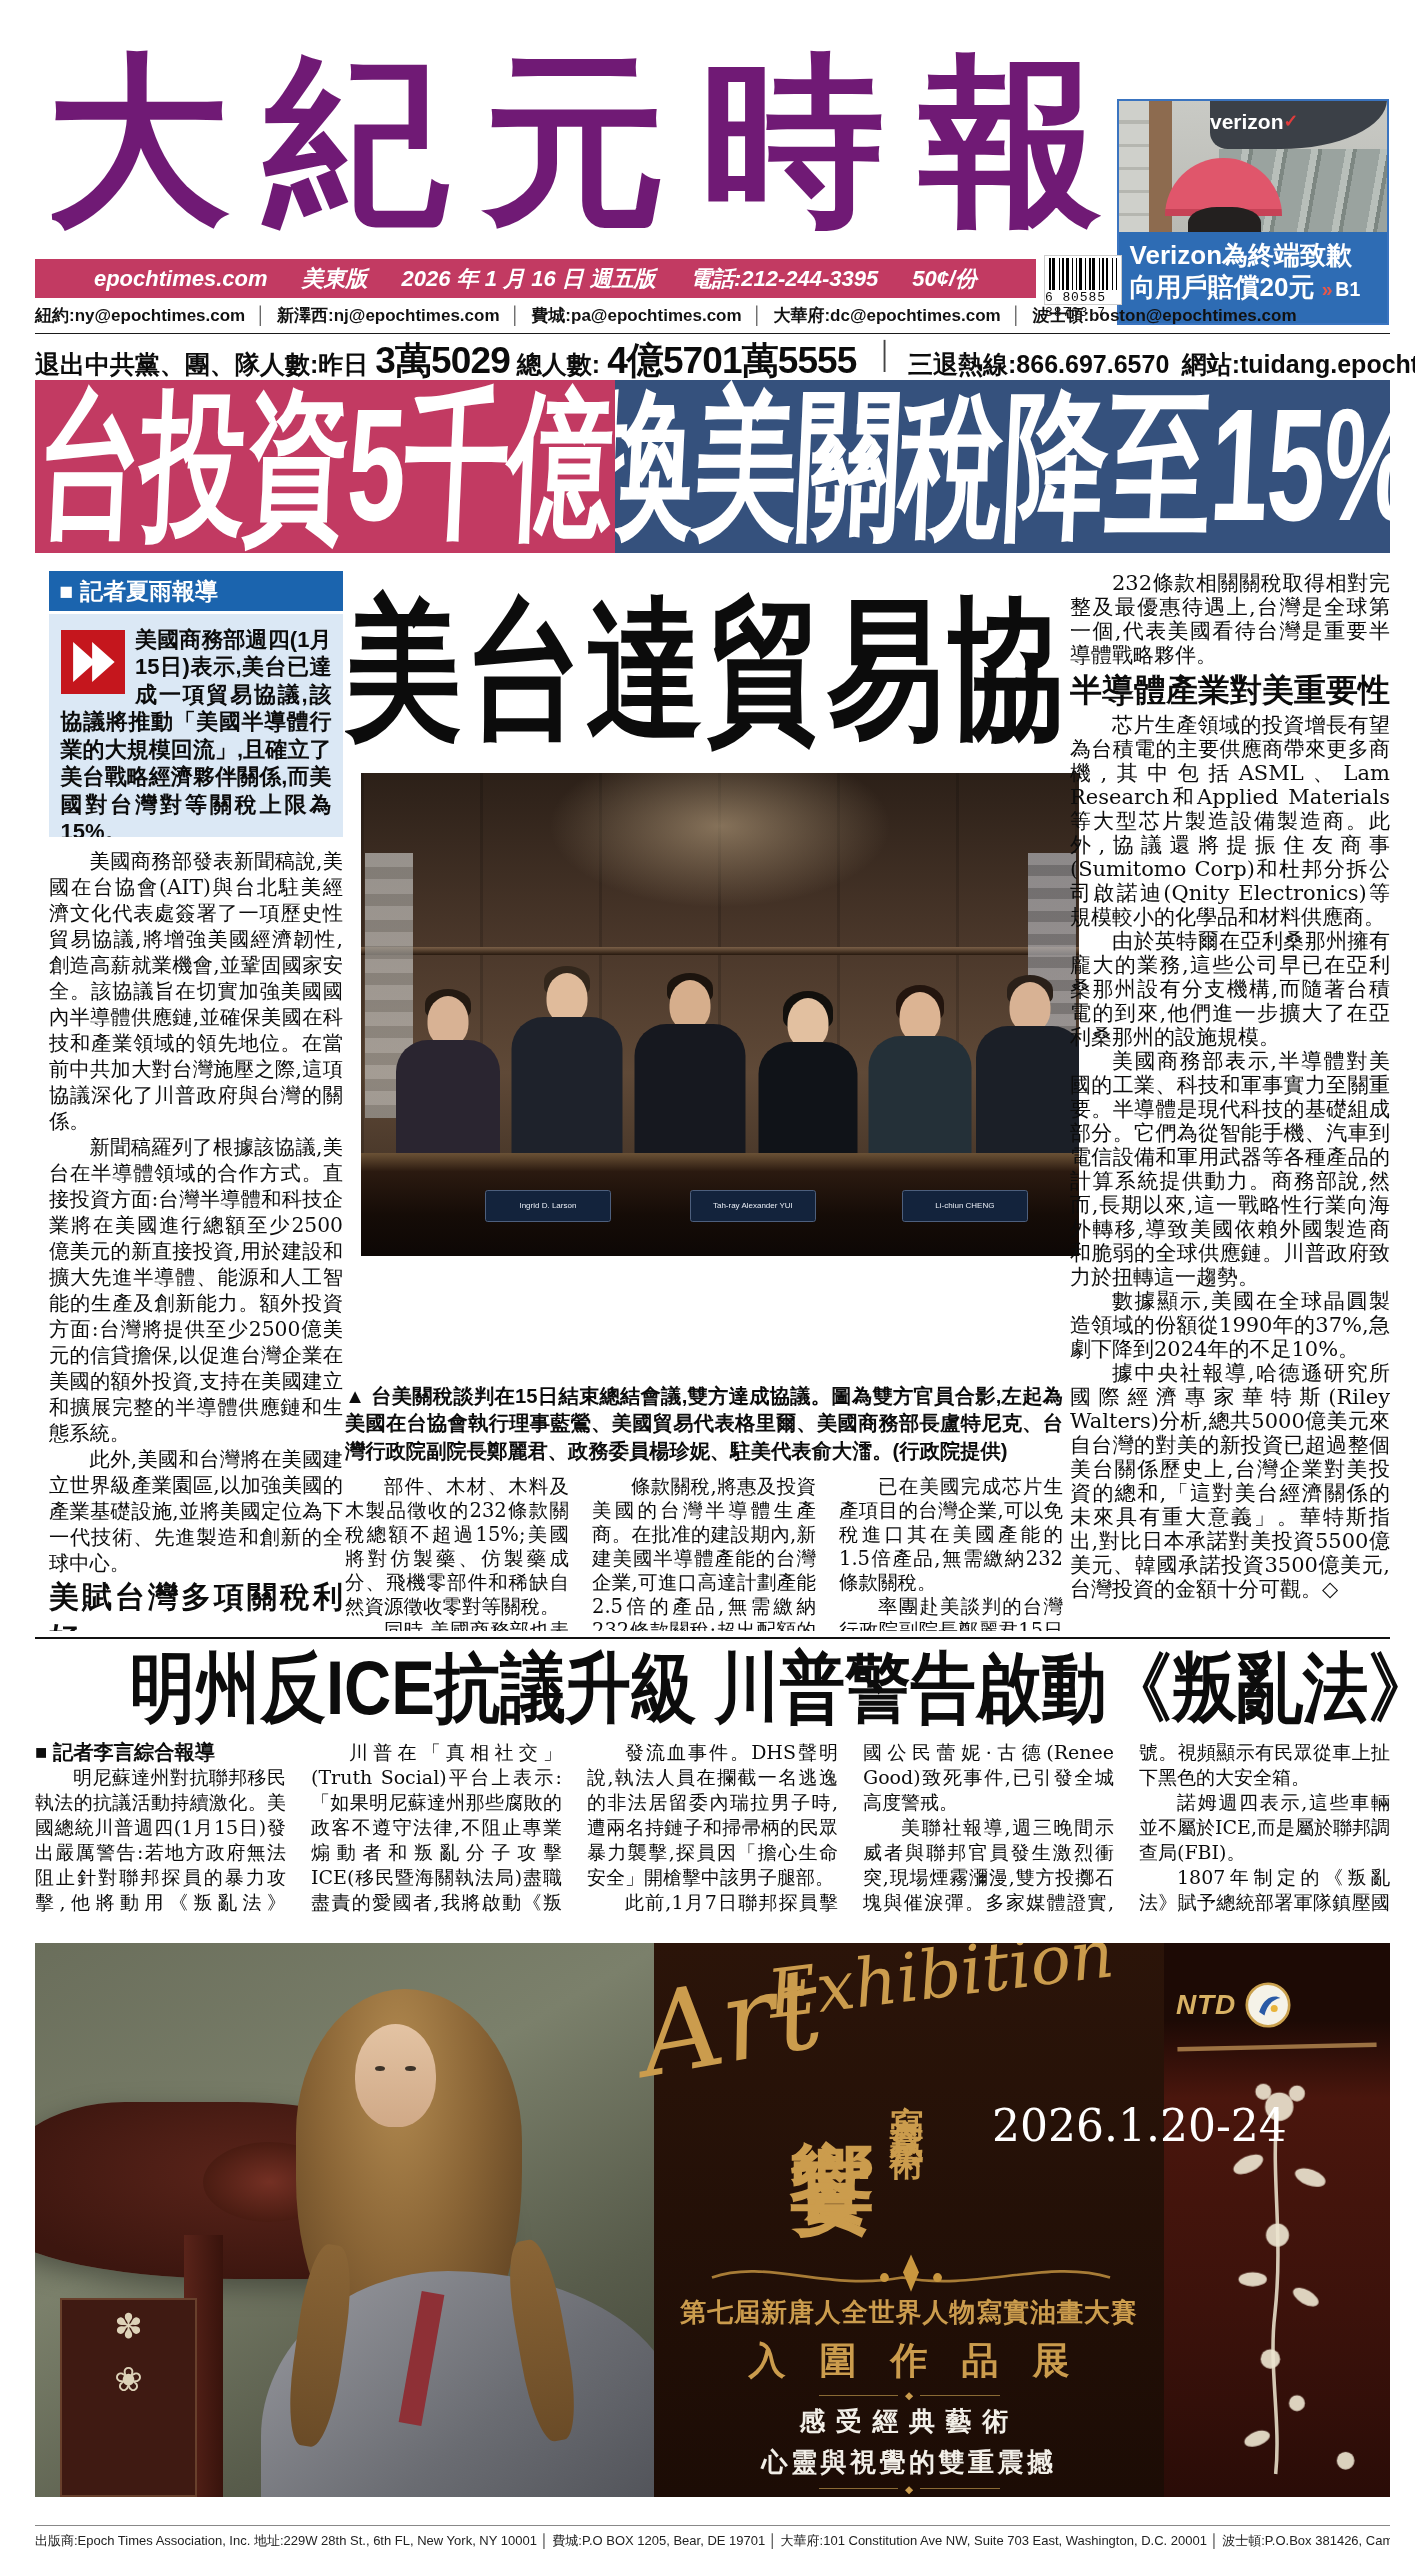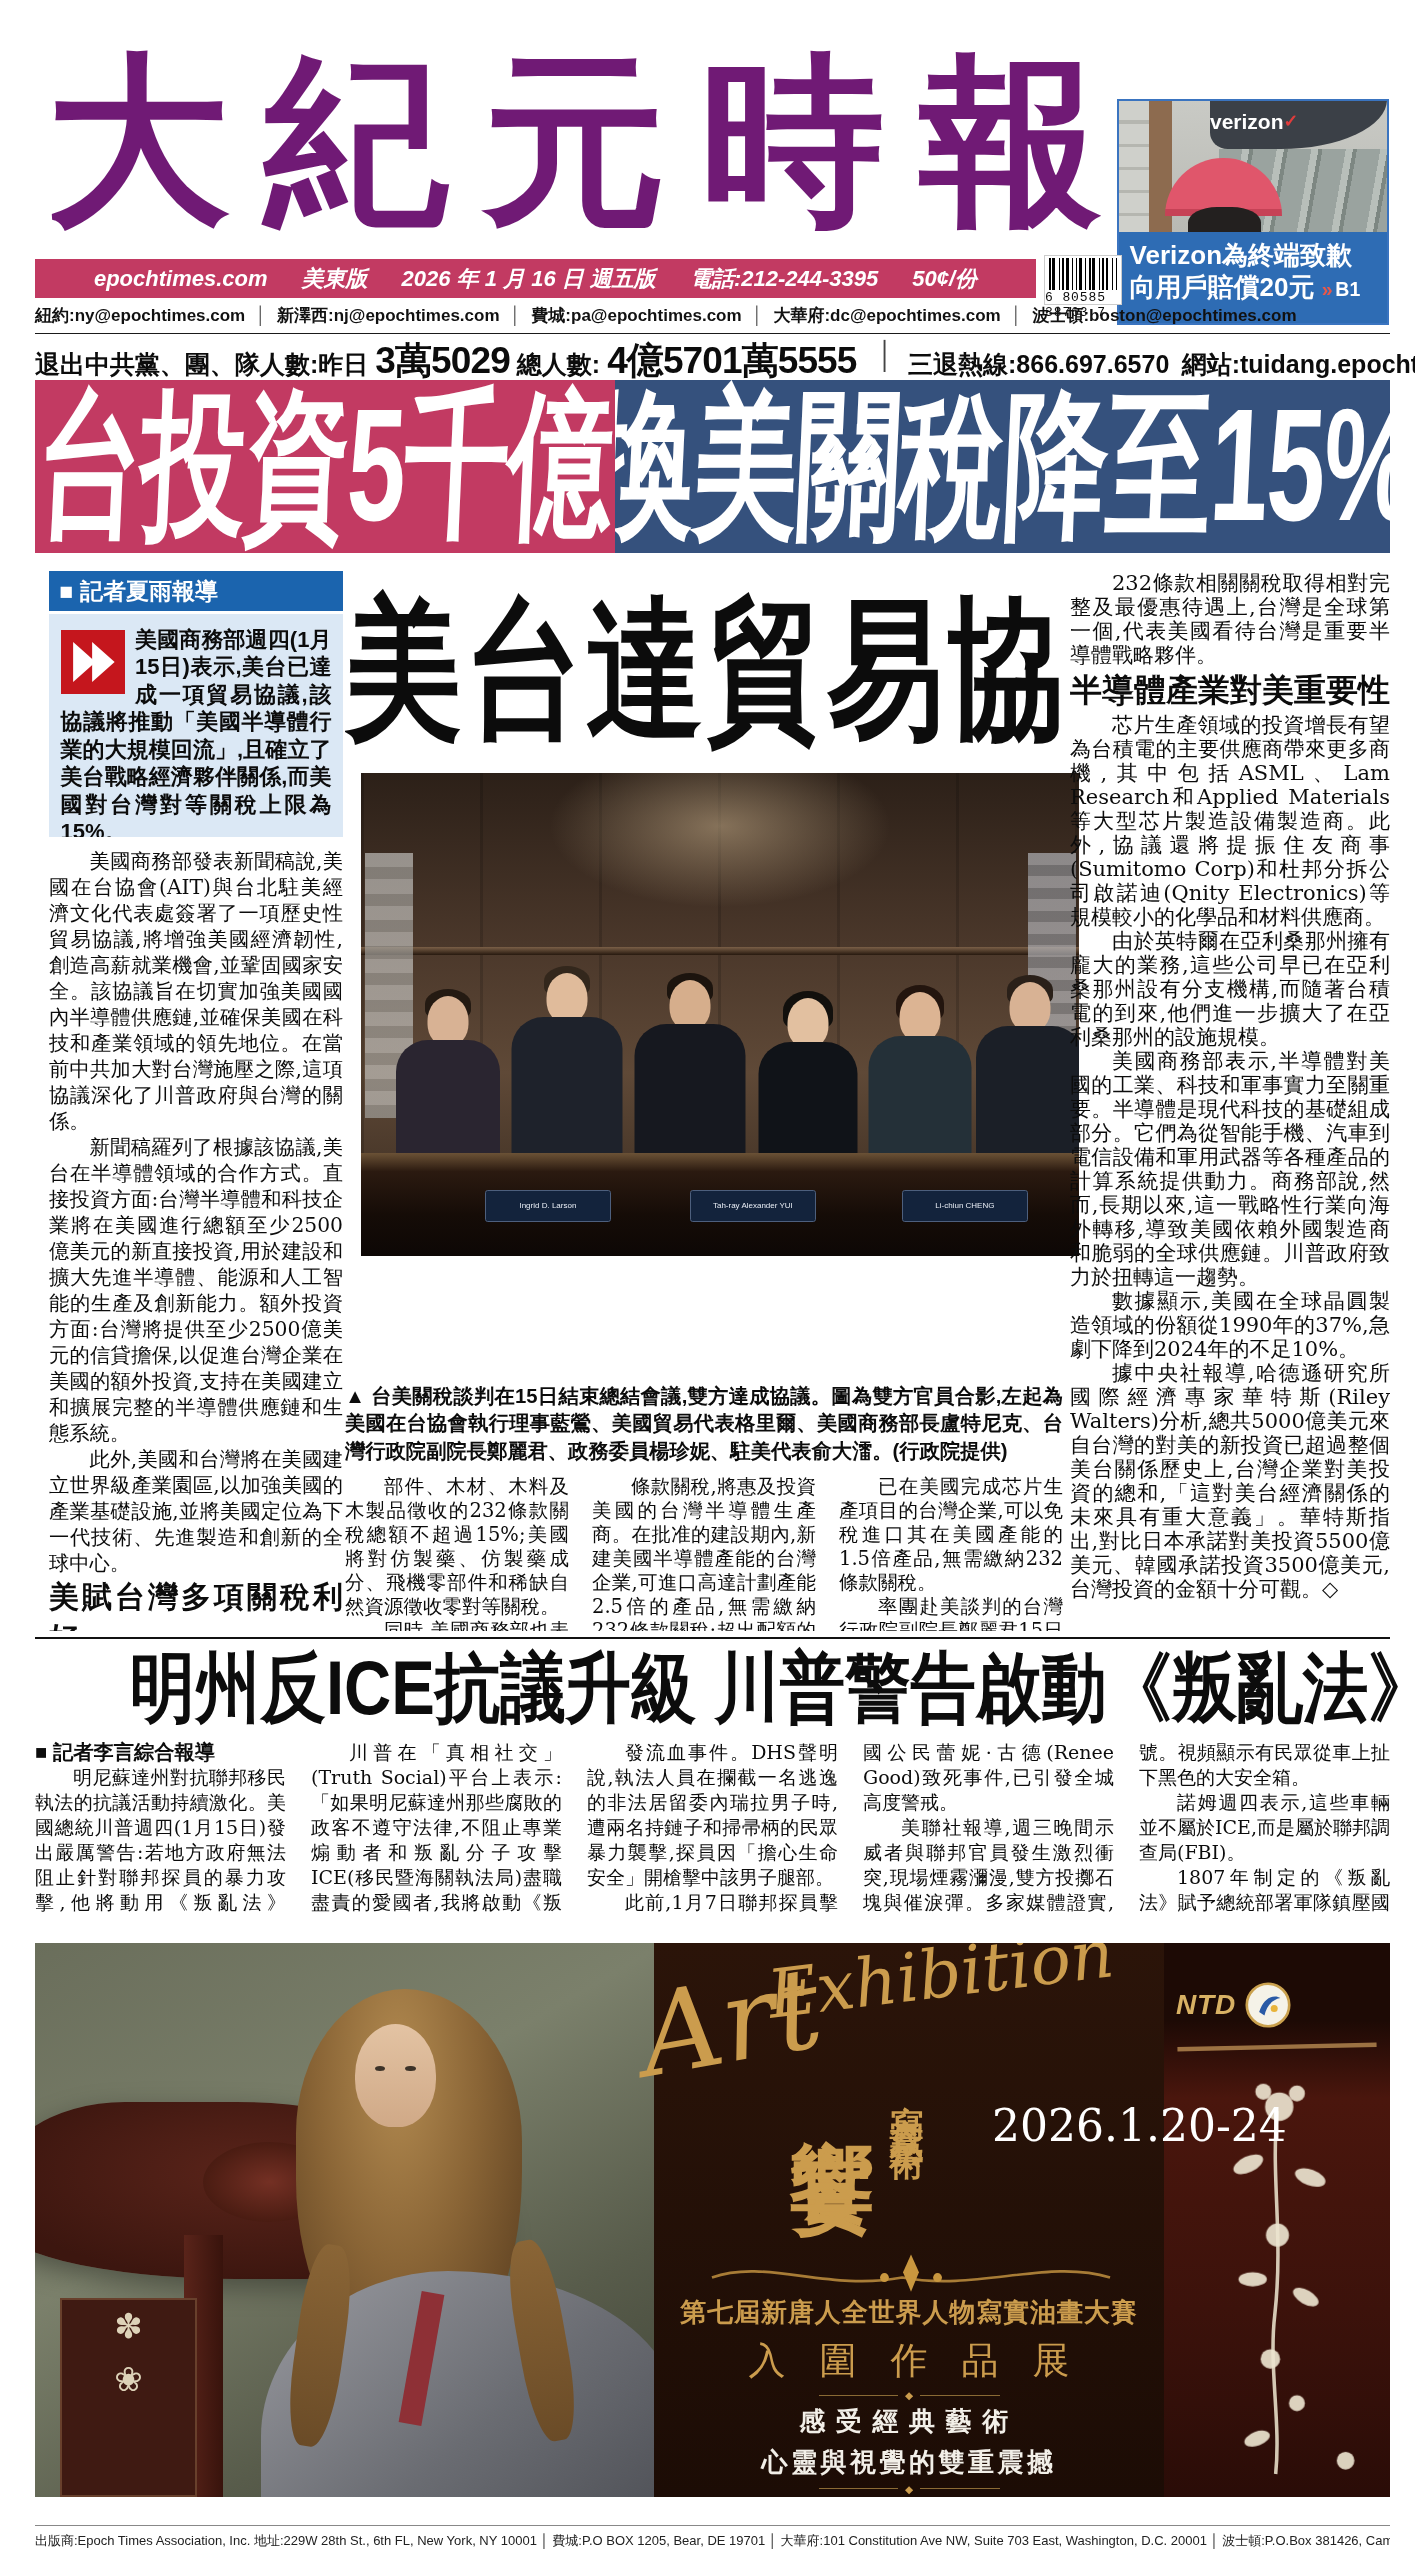--- a/index.html
+++ b/index.html
@@ -118,21 +118,21 @@
   .gold{color:#cb9c4d;}
   .art1{position:absolute;left:-14px;top:23px;font-family:"DejaVu Serif",serif;font-style:italic;font-size:113px;line-height:1;
     transform:rotate(-10deg);}
   .art2{position:absolute;left:113px;top:-1.8px;font-family:"DejaVu Serif",serif;font-style:italic;font-size:67px;line-height:1;
     transform:rotate(-7deg);}
   .vband{position:absolute;left:133px;top:126px;display:flex;align-items:flex-start;}
   .big-v{writing-mode:vertical-rl;font-family:"DejaVu Serif",serif;font-weight:bold;font-size:85px;line-height:1.08;letter-spacing:8.8px;}
   .sub-v{writing-mode:vertical-rl;font-family:"DejaVu Serif",serif;font-weight:bold;font-size:34px;letter-spacing:14px;margin:8.8px 0 0 5.3px;}
   .ad-stack{position:absolute;left:0;right:0;top:352px;display:flex;flex-direction:column;align-items:center;gap:6.2px;}
   .ad-l1{font-weight:600;font-size:26px;letter-spacing:0.9px;}
-  .ad-l2{font-weight:400;font-size:37px;letter-spacing:34px;padding-left:34px;}
+  .ad-l2{font-weight:700;font-size:37px;letter-spacing:34px;padding-left:34px;}
   .ad-div{width:195px;height:5.3px;display:flex;align-items:center;justify-content:center;color:#cb9c4d;font-size:10.6px;}
   .ad-div::before,.ad-div::after{content:"";flex:1;border-top:0.9px solid #8a6a34;margin:0 7px;}
   .ad-l3{font-weight:600;font-size:26px;letter-spacing:10.6px;color:#f2efe8;}
   .ad-l4{font-weight:600;font-size:26px;letter-spacing:3.5px;color:#f2efe8;}
   .ad-date{position:absolute;left:957px;top:157px;font-family:"DejaVu Serif",serif;font-size:44px;color:#fff;z-index:5;}
   .ad-ntd{position:absolute;left:1141px;top:39px;display:flex;align-items:center;gap:8.8px;z-index:5;}
   .ntd-txt{font-style:italic;font-weight:900;font-size:28px;color:#d8b164;letter-spacing:0.9px;}
   .ad-wood{position:relative;width:226px;overflow:hidden;
     background:linear-gradient(#1d0a05 0 14%,#4a160d 28%,#3c120b 66%,#2a0c07);}
   

